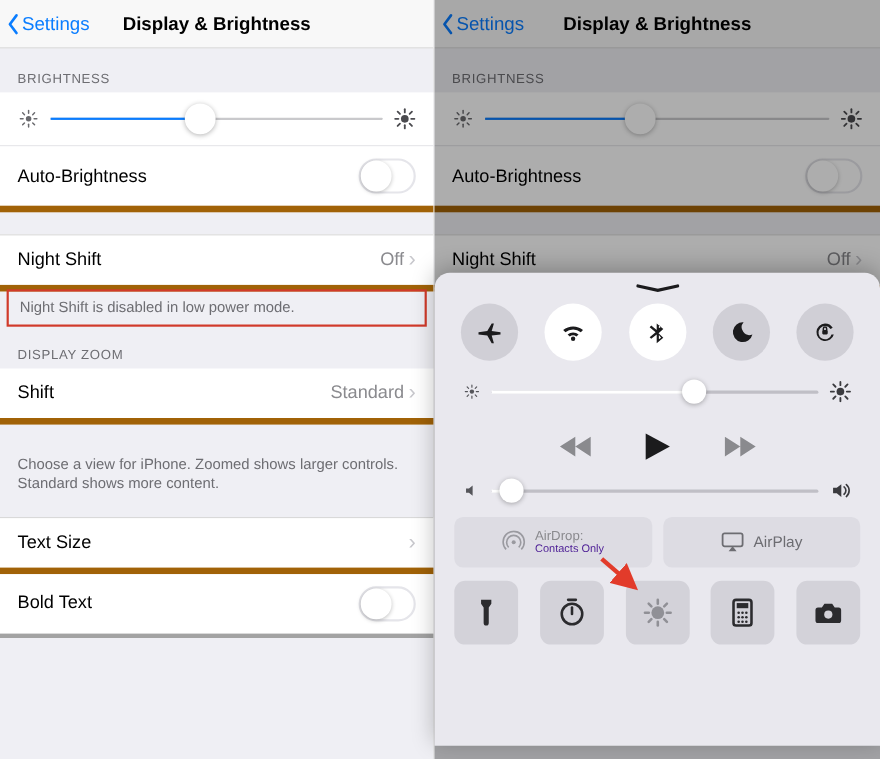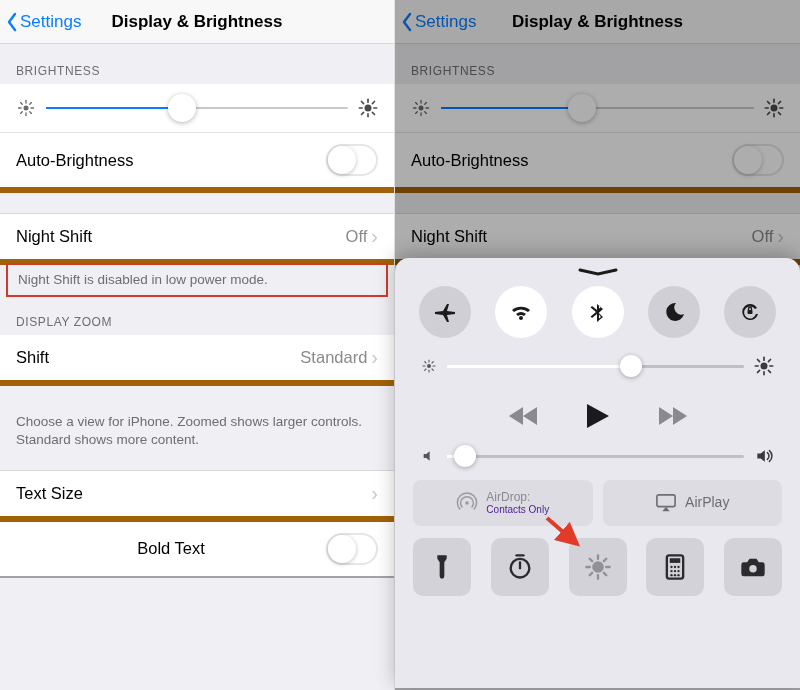--- a/index.html
+++ b/index.html
@@ -24,21 +24,21 @@
   .navtitle {
     position: absolute; left: 50%; transform: translateX(-50%);
     font-size: 17px; font-weight: 600; color: #000;
   }
   .section-header { padding: 20px 16px 6px; font-size: 12px; letter-spacing: 0.6px; color: #6d6d72; text-transform: uppercase; }
   .row {
     min-height: 44px; padding: 11px 16px; background: #fff;
     display: flex; align-items: center; font-size: 16.5px; color: #000;
     border-bottom: 6px solid #a16207;
   }
-  .row:last-child { border-bottom: 2px solid #a3a3a3; text-align: center; }
+  .row:last-child { border-bottom: 4px solid #a3a3a3; }
   .row-label { flex: 1; }
   .row-value { color: #8a8a8e; margin-right: 4px; font-size: 16.5px; }
   .disclosure { color: #c7c7cc; font-size: 20px; }
   .switch {
     width: 52px; height: 32px; border-radius: 16px; background: #fff;
     border: 2px solid #e5e5ea; position: relative;
   }
   .switch::after {
     content: ""; position: absolute; left: 0; top: 0; width: 28px; height: 28px;
     background: #fff; border-radius: 50%; box-shadow: 0 1px 4px rgba(0,0,0,0.25);
@@ -59,21 +59,21 @@
   .track-fill { position:absolute; left:0; top:0; bottom:0; background:#0a7dff; }
   .knob {
     position: absolute; top: 50%; transform: translate(-50%,-50%);
     width: 28px; height: 28px; background: #fff; border-radius: 50%;
     box-shadow: 0 1px 5px rgba(0,0,0,0.3);
   }
   
   .dim-overlay { position:absolute; inset:0; background: rgba(0,0,0,0.32); pointer-events:none; }
   
   .cc {
-    position: absolute; left: 0; right: 0; bottom: 2px; height: 430px;
+    position: absolute; left: 0; right: 0; bottom: 12px; height: 430px;
     background: #e9e8ee; border-top-left-radius: 14px; border-top-right-radius: 14px;
     box-shadow: 0 -4px 20px rgba(0,0,0,0.25);
     padding: 10px 18px 14px; display: flex; flex-direction: column;
   }
   .grab { width: 40px; height: 6px; margin: 0 auto 10px; }
   .grab svg { display:block; }
   .toggle-row { display: flex; justify-content: space-between; margin: 2px 6px 14px; }
   .circ {
     width: 52px; height: 52px; border-radius: 50%; background: #d0cfd6;
     display: flex; align-items: center; justify-content: center;

